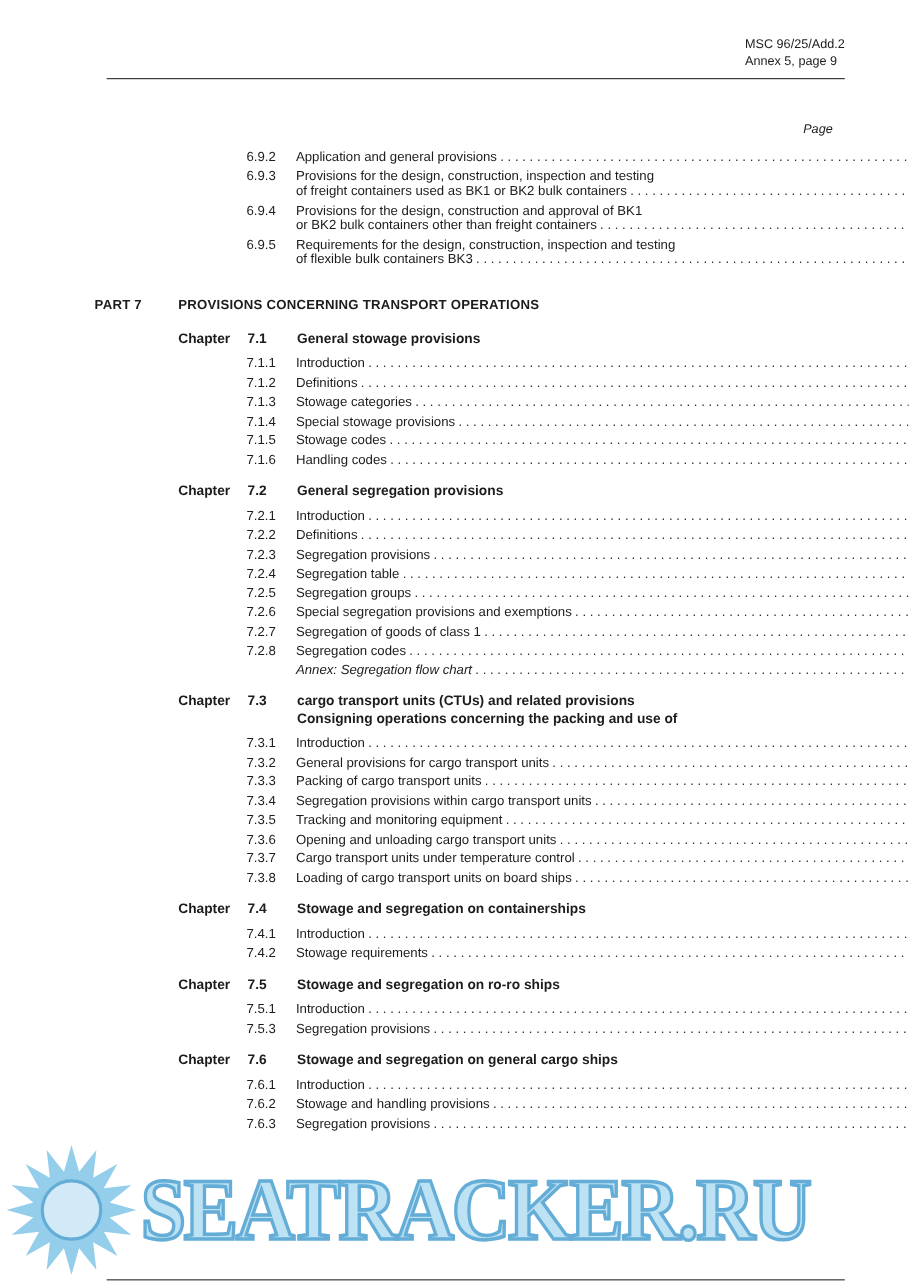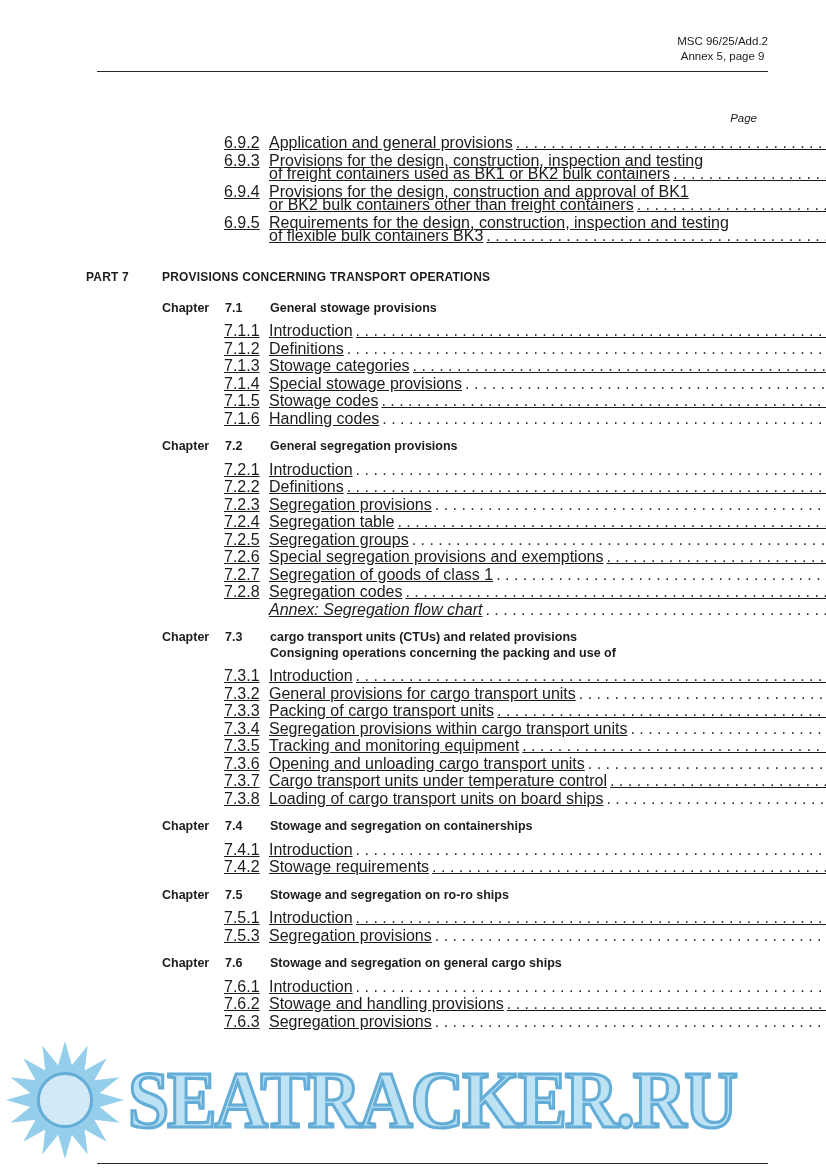--- a/index.html
+++ b/index.html
@@ -9,42 +9,42 @@
     background: #ffffff;
     font-family: "Liberation Sans", "DejaVu Sans", sans-serif;
     color: #1c1c1c;
     position: relative;
     overflow: hidden;
   }
   .page { position: relative; width: 826px; height: 1169px; background: #fff; }
 
   .header {
     position: absolute; top: 34px; right: 58px;
-    text-align: center; font-size: 11.5px; line-height: 15px; color: #1c1c1c;
+    text-align: left; font-size: 11.5px; line-height: 15px; color: #1c1c1c;
   }
   .header-rule {
     position: absolute; top: 71px; left: 97px; right: 58px;
     border: none; border-top: 1px solid #2a2a2a; margin: 0;
   }
   .footer-rule {
     position: absolute; bottom: 5px; left: 97px; right: 58px;
     border: none; border-top: 1px solid #2a2a2a; margin: 0;
   }
 
   .content { position: absolute; top: 112px; left: 86px; width: 671px; }
 
   .page-label {
     text-align: right; font-style: italic; font-size: 11.5px; margin-bottom: 12px;
   }
 
   .entry {
     display: grid;
     grid-template-columns: 45px 1fr 40px;
     margin: 0 0 4px 138px;
-    font-size: 16px; line-height: 13.5px; text-decoration: underline;
+    font-size: 12px; line-height: 13.5px;
   }
   .entry-num { white-space: nowrap; }
   .entry-line { display: flex; align-items: baseline; }
   .entry-line.italic .entry-text { font-style: italic; }
   .entry-text { white-space: nowrap; }
   .leader {
     flex: 1 1 auto; overflow: hidden; white-space: nowrap;
     margin-left: 3px; margin-right: 2px; color: #2a2a2a;
   }
   .leader::before {

